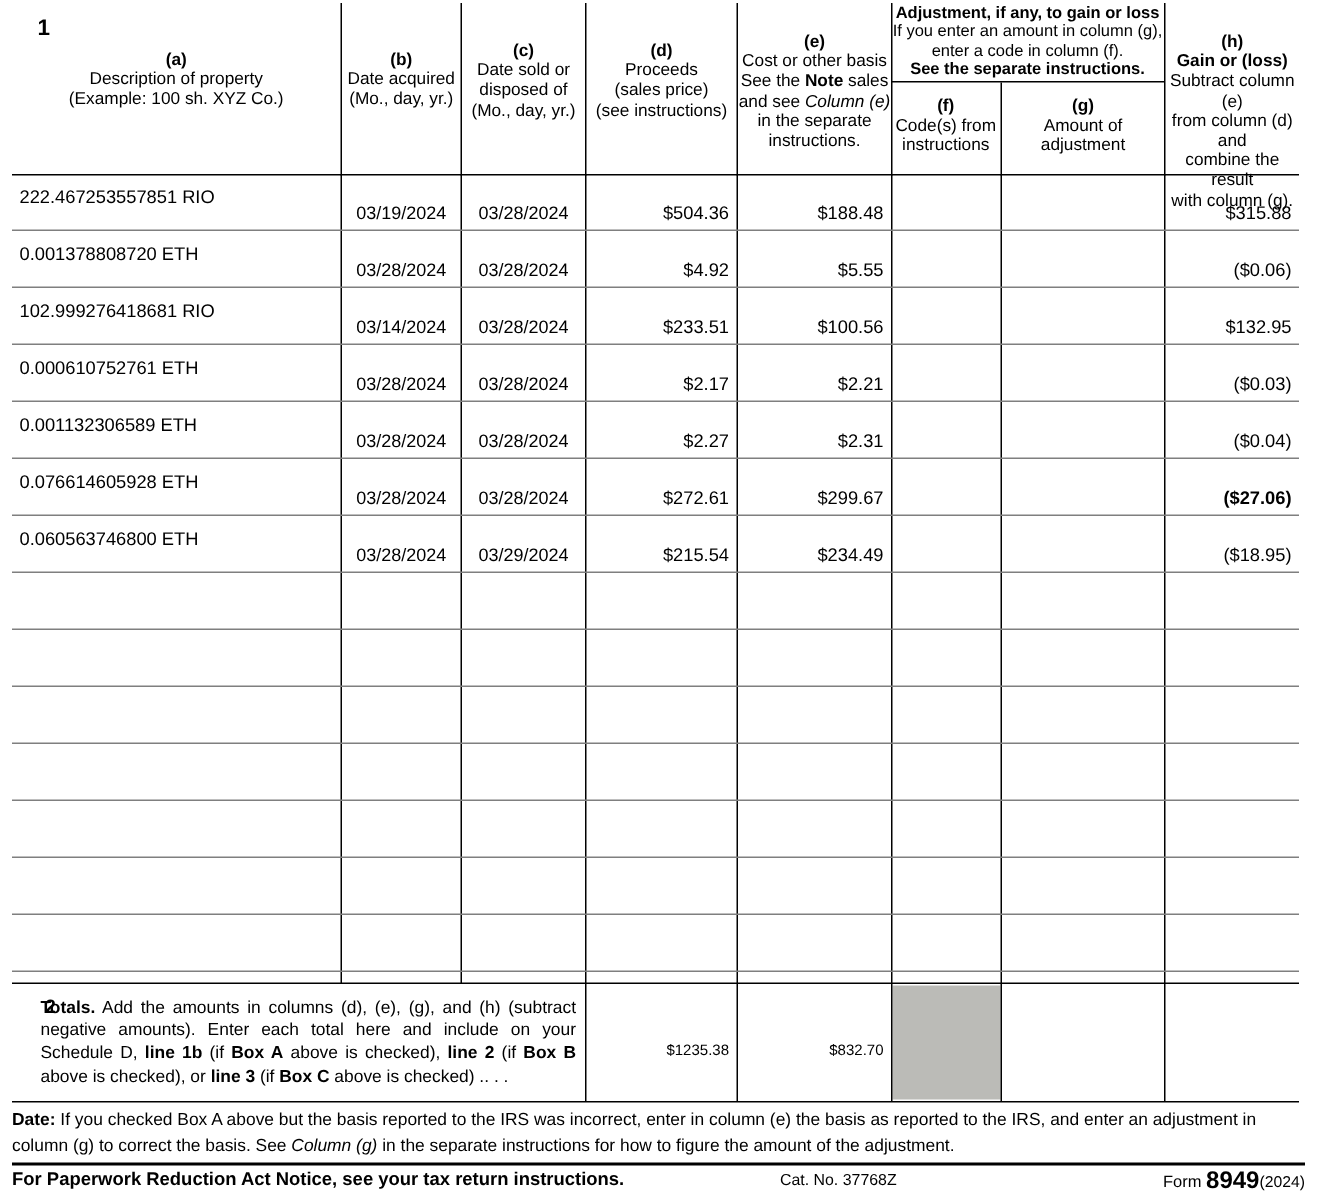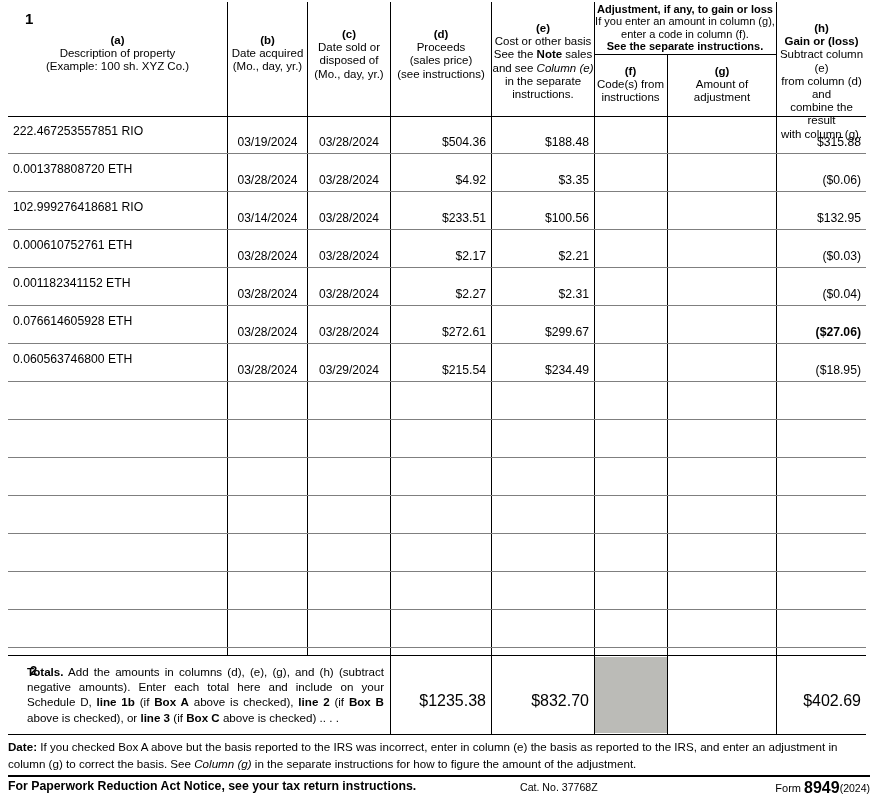--- a/index.html
+++ b/index.html
@@ -122,21 +122,21 @@
   }
   #totals-num {
     position: absolute;
     left: 22px; top: 7px;
     font-size: 13px; font-weight: bold;
   }
   .tot-val {
     position: absolute;
     top: 0; height: 78px;
     text-align: right;
-    font-size: 16px;
+    font-size: 10px;
     line-height: 90px;
     padding: 0 5px;
     white-space: nowrap;
   }
   #shade-f {
     position: absolute;
     top: 1px; height: 76px;
     background: #bbbbb7;
   }
   .tot-vline {
@@ -302,21 +302,21 @@
         <div class="cell date" style="left: 587px; width: 72px;"></div>
         <div class="cell num" style="left: 660px; width: 108px;"></div>
         <div class="cell num" style="left: 769px; width: 89px;">$315.88</div>
       </div>
       <div class="rowline" style="top: 37px;"></div>
       <div class="drow" style="top: 38px;">
         <div class="cell desc" style="left: 0px; width: 219px;">0.001378808720 ETH</div>
         <div class="cell date" style="left: 220px; width: 79px;">03/28/2024</div>
         <div class="cell date" style="left: 300px; width: 82px;">03/28/2024</div>
         <div class="cell num" style="left: 383px; width: 100px;">$4.92</div>
-        <div class="cell num" style="left: 484px; width: 102px;">$3.35</div>
+        <div class="cell num" style="left: 484px; width: 102px;">$5.55</div>
         <div class="cell date" style="left: 587px; width: 72px;"></div>
         <div class="cell num" style="left: 660px; width: 108px;"></div>
         <div class="cell num" style="left: 769px; width: 89px;">($0.06)</div>
       </div>
       <div class="rowline" style="top: 75px;"></div>
       <div class="drow" style="top: 76px;">
         <div class="cell desc" style="left: 0px; width: 219px;">102.999276418681 RIO</div>
         <div class="cell date" style="left: 220px; width: 79px;">03/14/2024</div>
         <div class="cell date" style="left: 300px; width: 82px;">03/28/2024</div>
         <div class="cell num" style="left: 383px; width: 100px;">$233.51</div>
@@ -331,21 +331,21 @@
         <div class="cell date" style="left: 220px; width: 79px;">03/28/2024</div>
         <div class="cell date" style="left: 300px; width: 82px;">03/28/2024</div>
         <div class="cell num" style="left: 383px; width: 100px;">$2.17</div>
         <div class="cell num" style="left: 484px; width: 102px;">$2.21</div>
         <div class="cell date" style="left: 587px; width: 72px;"></div>
         <div class="cell num" style="left: 660px; width: 108px;"></div>
         <div class="cell num" style="left: 769px; width: 89px;">($0.03)</div>
       </div>
       <div class="rowline" style="top: 151px;"></div>
       <div class="drow" style="top: 152px;">
-        <div class="cell desc" style="left: 0px; width: 219px;">0.001182341152 ETH</div>
+        <div class="cell desc" style="left: 0px; width: 219px;">0.001132306589 ETH</div>
         <div class="cell date" style="left: 220px; width: 79px;">03/28/2024</div>
         <div class="cell date" style="left: 300px; width: 82px;">03/28/2024</div>
         <div class="cell num" style="left: 383px; width: 100px;">$2.27</div>
         <div class="cell num" style="left: 484px; width: 102px;">$2.31</div>
         <div class="cell date" style="left: 587px; width: 72px;"></div>
         <div class="cell num" style="left: 660px; width: 108px;"></div>
         <div class="cell num" style="left: 769px; width: 89px;">($0.04)</div>
       </div>
       <div class="rowline" style="top: 189px;"></div>
       <div class="drow" style="top: 190px;">
@@ -460,21 +460,20 @@
     <div class="tot-vline" style="left:659px;"></div>
     <div class="tot-vline" style="left:768px;"></div>
 
     <div id="totals-num">2</div>
 
     <div id="totals-text"><span class="bld">Totals.</span><span> Add the amounts in columns (d), (e), (g), and (h) (subtract negative amounts). Enter each total here and include on your Schedule D, </span><span class="bld">line 1b</span><span> (if </span><span class="bld">Box A</span><span> above is checked), </span><span class="bld">line 2</span><span> (if </span><span class="bld">Box B</span><span> above is checked), or </span><span class="bld">line 3</span><span> (if </span><span class="bld">Box C</span><span> above is checked) .</span><span>.        .        .</span></div>
 
     <div class="tot-val" style="left:383px; width:100px;">$1235.38</div>
     <div class="tot-val" style="left:484px; width:102px;">$832.70</div>
     <div class="tot-val" style="left:660px; width:108px;"></div>
-    <div class="tot-val" style="left:769px; width:89px;">$402.69</div>
   </div>
 
   <div class="hrule-blk" style="top:734px;"></div>
 
   <div id="note"><span class="bld">Date:</span><span> If you checked Box A above but the basis reported to the IRS was incorrect, enter in column (e) the basis as reported to the IRS, and enter an adjustment in column (g) to correct the basis. See </span><span class="ital">Column (g)</span><span> in the separate instructions for how to figure the amount of the adjustment.</span></div>
 
   <div class="hrule-thick" style="top:775px; width:862px;"></div>
 
   <div id="footer">
     <div id="foot-left">For Paperwork Reduction Act Notice, see your tax return instructions.</div>

